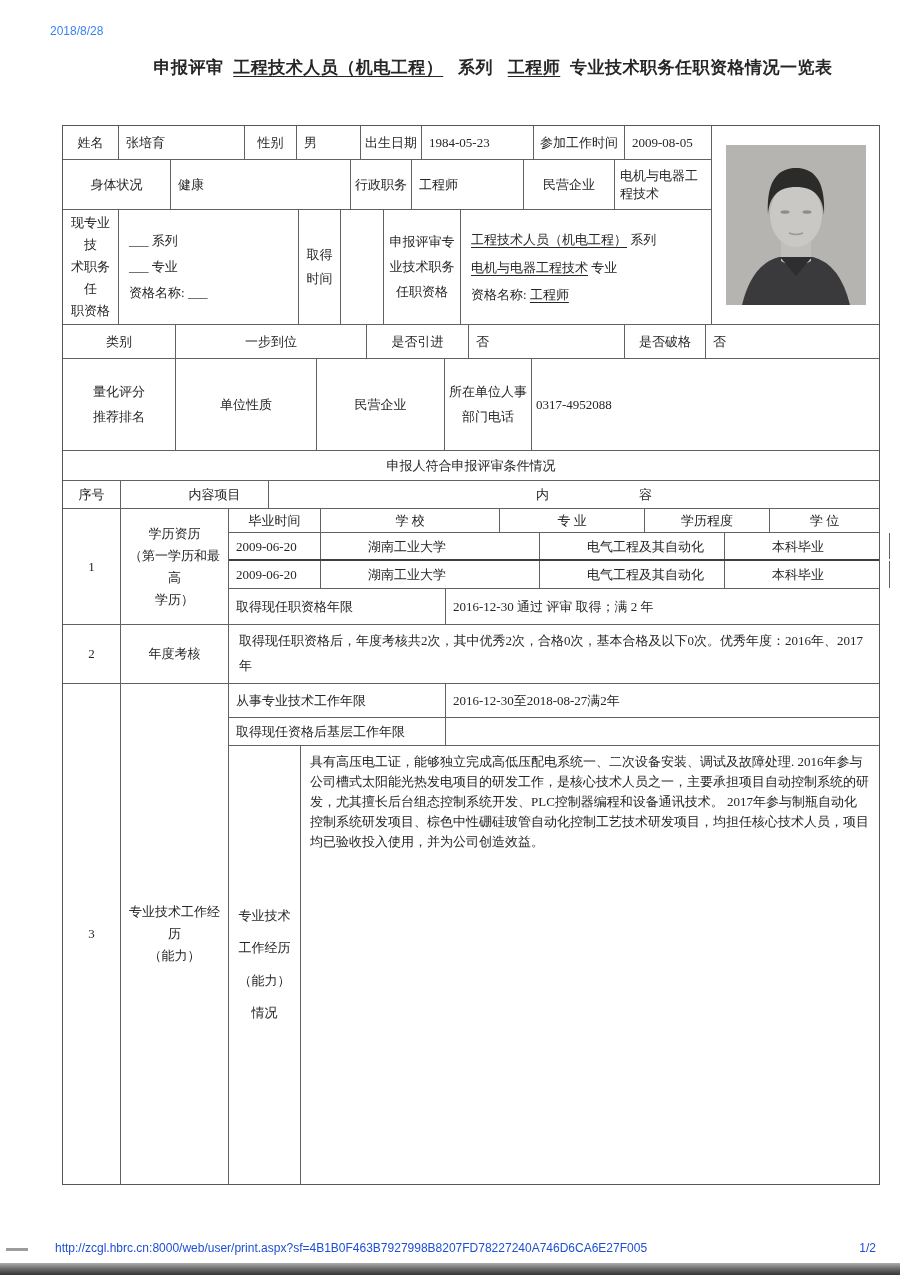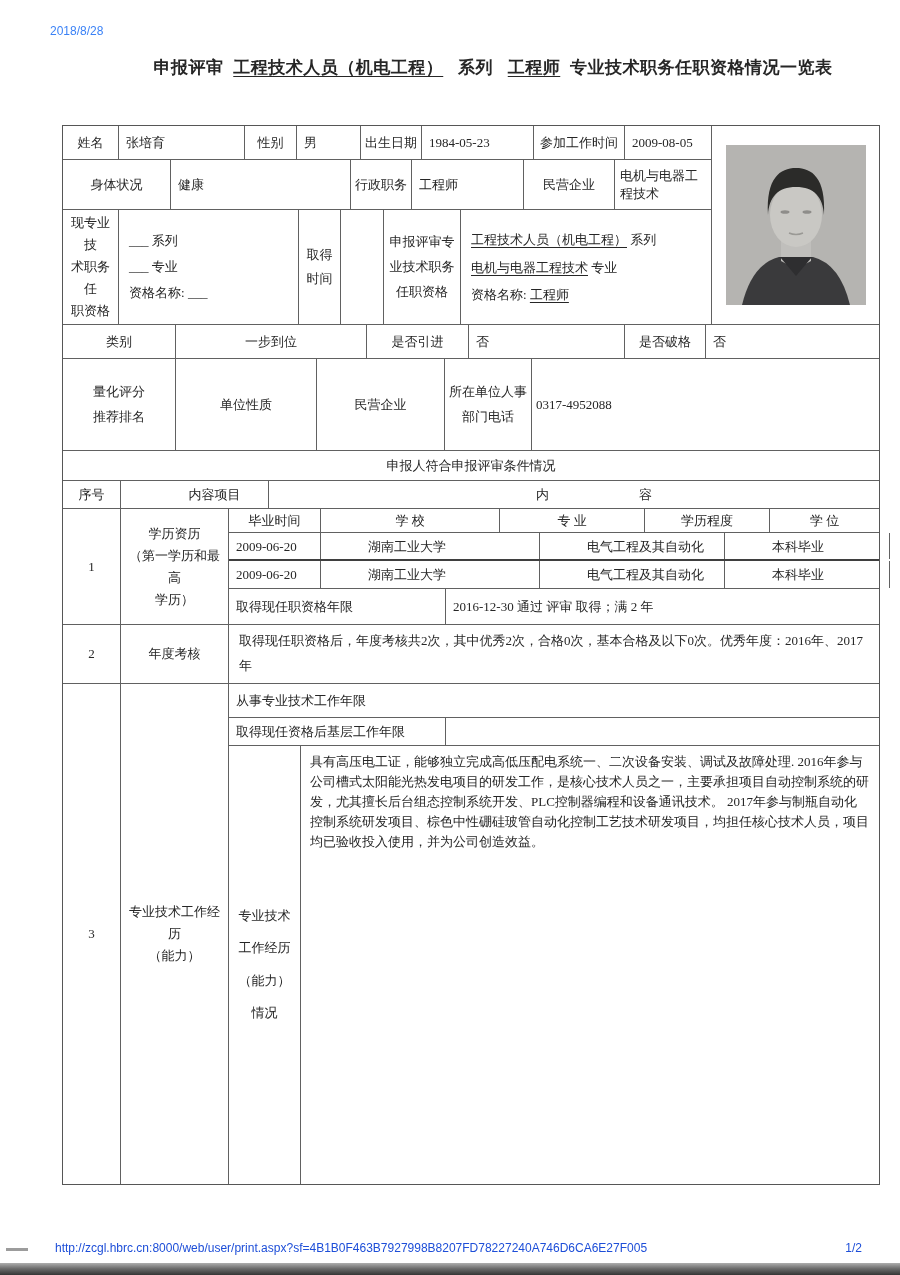--- a/index.html
+++ b/index.html
@@ -11,21 +11,21 @@
   .page{position:absolute;inset:0;overflow:hidden;}
 
   
   .print-header{position:absolute;top:24px;left:0;right:0;height:16px;
     font-family:"Liberation Sans","DejaVu Sans",sans-serif;font-size:12px;color:#3b82f6;}
   .ph-date{position:absolute;left:50px;top:0;}
   .ph-url{display:block;text-align:center;}
   .footer{position:absolute;left:0;right:0;bottom:18px;height:16px;
     font-family:"Liberation Sans","DejaVu Sans",sans-serif;font-size:12px;color:#1d4ed8;}
   .f-url{position:absolute;left:55px;top:0;}
-  .f-page{position:absolute;right:38px;top:0;}
+  .f-page{position:absolute;right:24px;top:0;}
   .scan-strip{position:absolute;left:0;right:0;bottom:0;height:12px;
     background:linear-gradient(to bottom,#aeaeae 0%,#6e6e6e 45%,#353535 100%);}
   .scan-dash{position:absolute;left:6px;bottom:24px;width:22px;height:3px;background:#9c9c9c;}
 
   
   .doc-title{position:absolute;top:56px;left:0;width:100%;text-align:center;
     font-size:17px;font-weight:bold;letter-spacing:0.5px;padding-left:43px;}
   .doc-title .sp{margin:0 5px;}
   .unit-line{position:absolute;top:94px;left:0;width:100%;text-align:center;
     font-size:15px;font-weight:bold;}
@@ -230,20 +230,21 @@
       <div class="cell grow para">取得现任职资格后，年度考核共2次，其中优秀2次，合格0次，基本合格及以下0次。优秀年度：2016年、2017年</div>
     </div>
 
     <div class="bigrow last">
       <div class="cell c58">3</div>
       <div class="cell c108 pre lh17">专业技术工作经历
 （能力）</div>
       <div class="content">
         <div class="srow h34">
           <div class="cell val c217">从事专业技术工作年限</div>
+          <div class="cell val grow">2016-12-30至2018-08-27满2年</div>
         </div>
         <div class="srow h28">
           <div class="cell val c217">取得现任资格后基层工作年限</div>
           <div class="cell val grow"></div>
         </div>
         <div class="srow fill">
           <div class="cell c72 pre lh25">专业技术
 工作经历
 （能力）
 情况</div>

